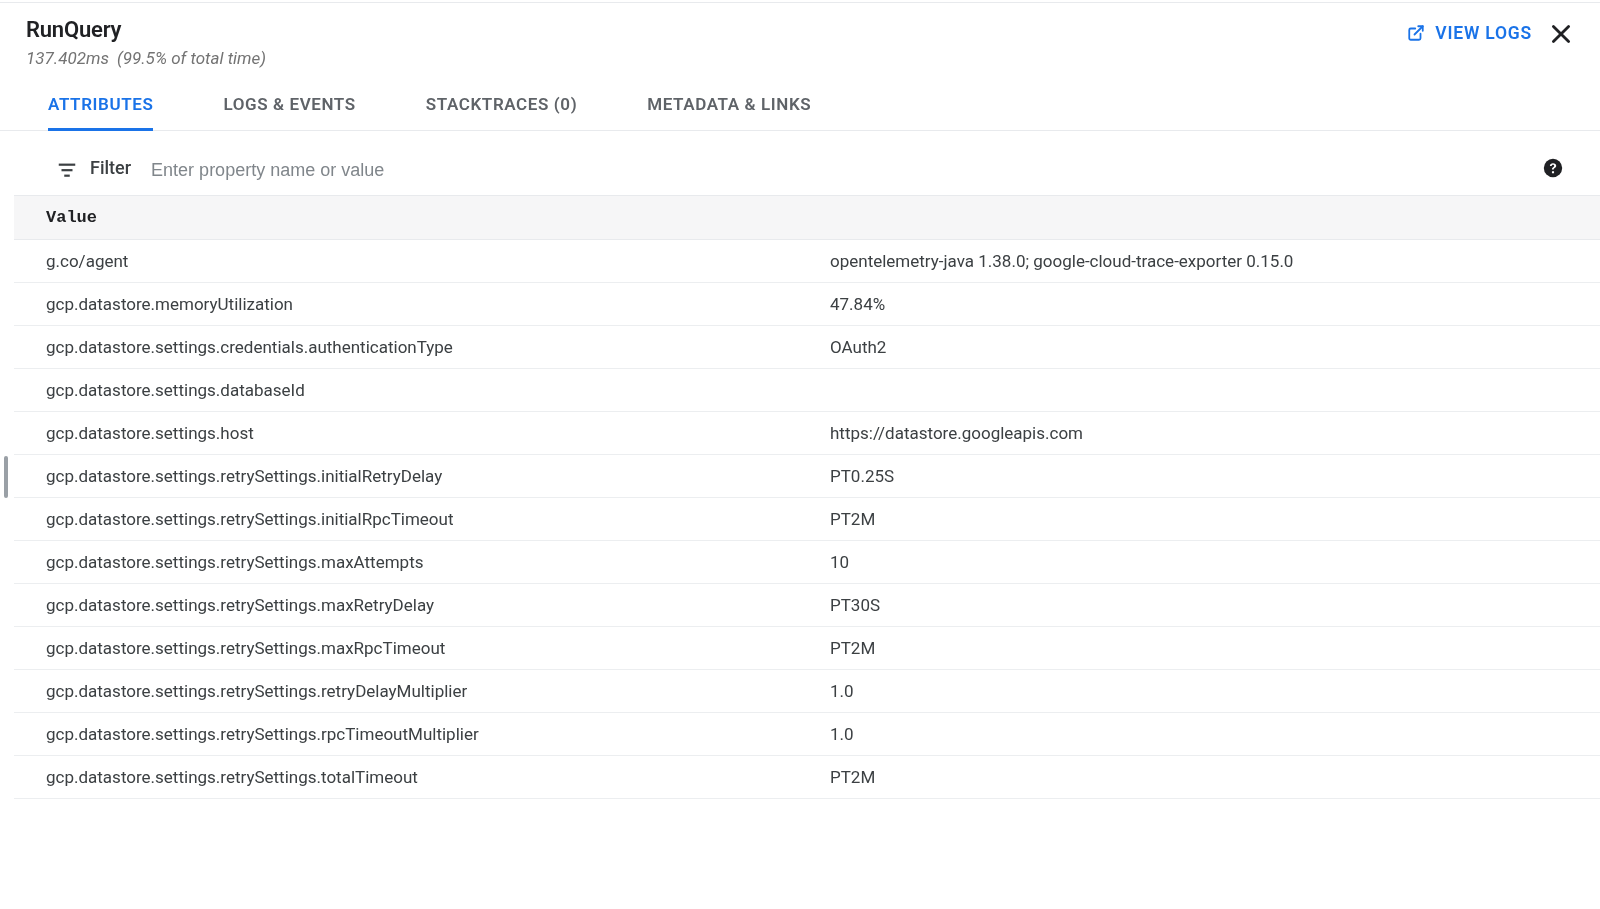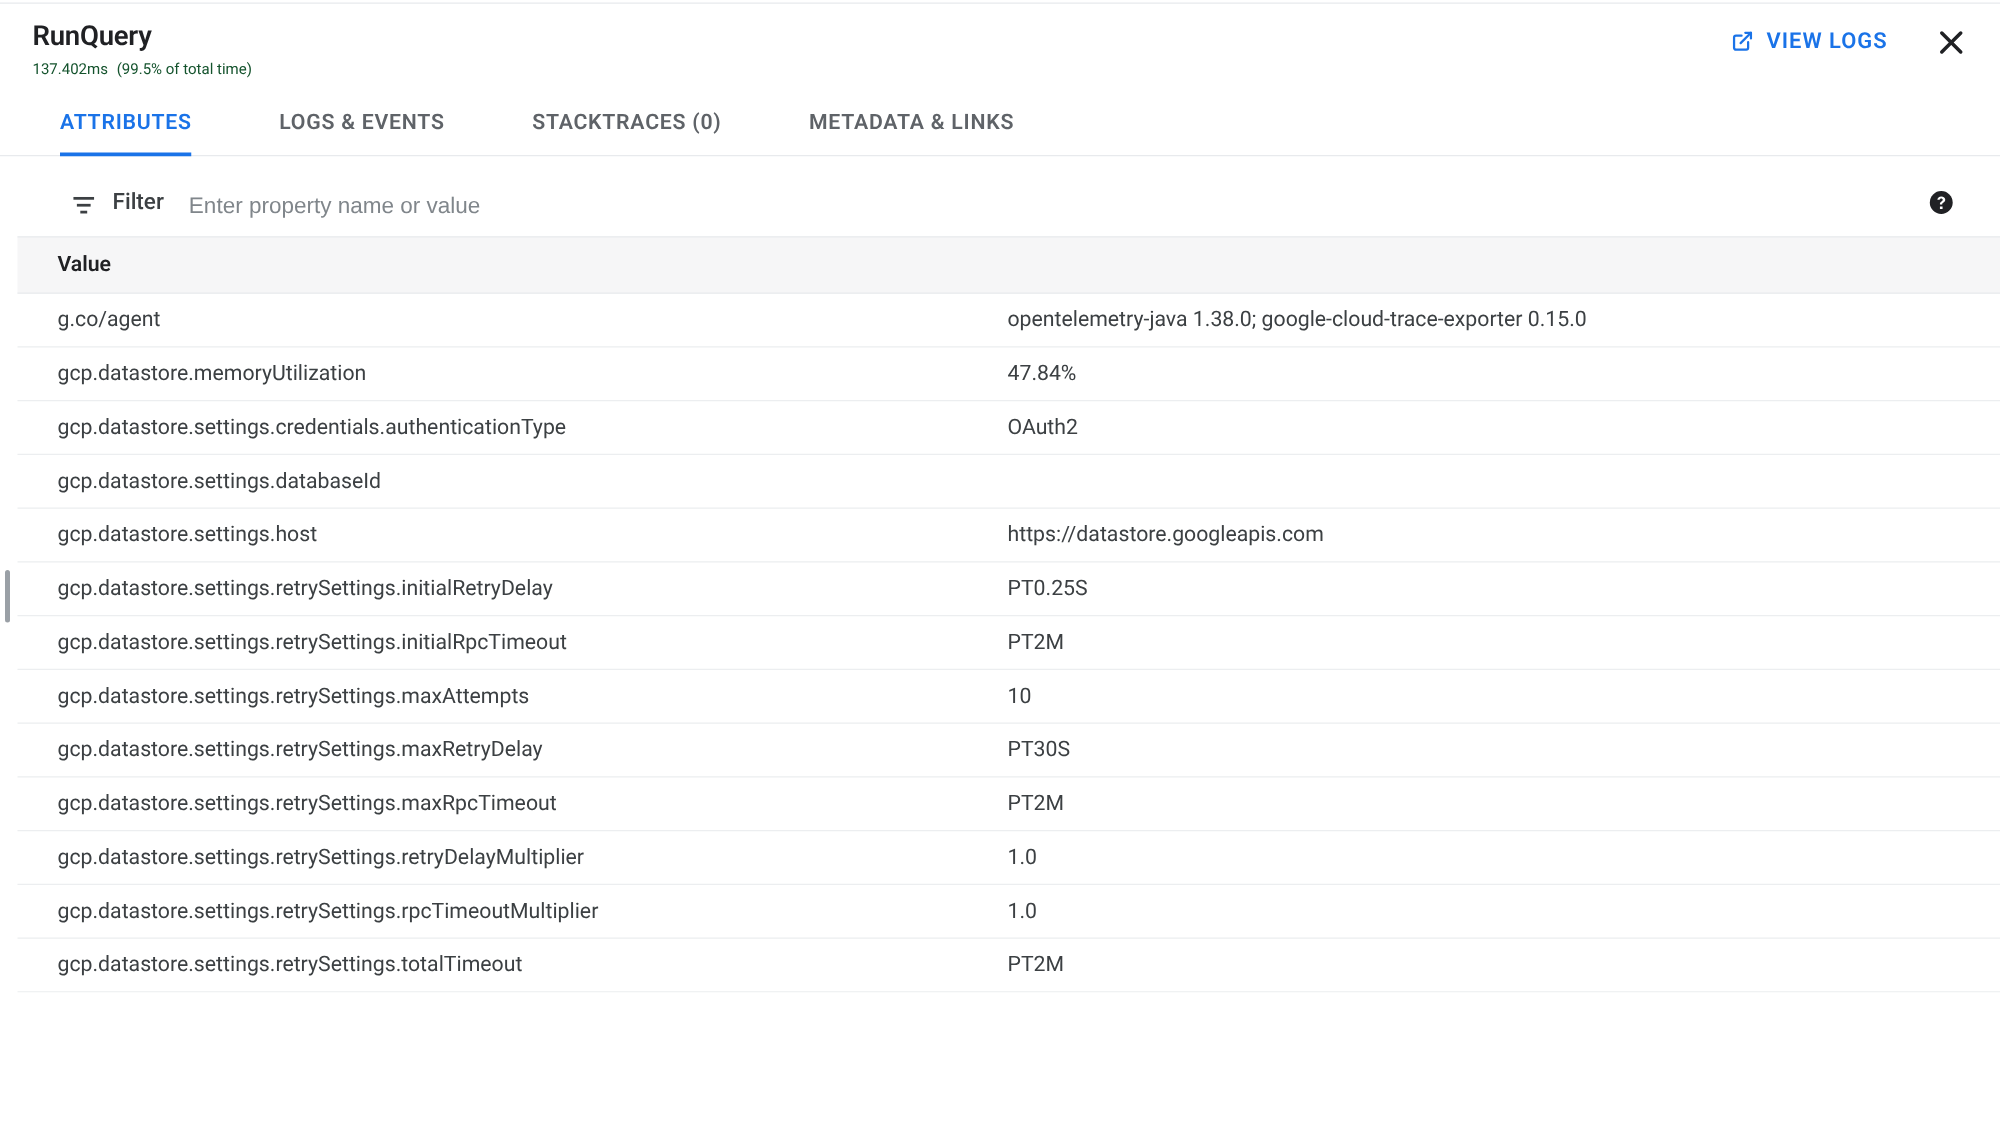--- a/index.html
+++ b/index.html
@@ -17,29 +17,30 @@
     .hdr {
       position: relative;
       padding: 14px 26px 0 26px;
     }
     .title {
       font-size: 22px;
       font-weight: 600;
       letter-spacing: -0.2px;
     }
     .subtitle {
-      font-size: 12px;
-      color: #14532d;
+      font-size: 17px;
+      color: #737373;
       margin-top: 6px;
+      font-style: italic;
     }
     .sub-dur { }
     .sub-pct { margin-left: 4px; }
     .view-logs-btn {
       position: absolute;
-      right: 90px;
+      right: 68px;
       top: 20px;
       color: #1a73e8;
       font-weight: 600;
       font-size: 17.5px;
       letter-spacing: 0.8px;
       display: inline-flex;
       align-items: center;
       gap: 10px;
       cursor: pointer;
       user-select: none;
@@ -121,32 +122,33 @@
       border-top: 1px solid #e8eaed;
       border-bottom: 1px solid #e8eaed;
       padding: 12px 0 12px 32px;
     }
     .th {
       font-size: 17px;
       font-weight: 600;
       color: #202124;
     }
     .col-key { width: 760px; display: flex; align-items: center; gap: 10px; }
-    .col-val { flex: 1; }
+    .col-val { flex: 1; font-family: Liberation Mono, monospace; }
     .sort-icon {
       display: inline-flex;
       align-items: center;
       justify-content: center;
     }
     .row {
       display: flex;
       border-bottom: 1px solid #eceef0;
       padding: 11px 0 11px 32px;
       font-size: 17px;
       color: #3c4043;
+      gap: 24px;
     }
     .row .cell-key { width: 760px; padding-right: 16px; }
     .row .cell-val { flex: 1; padding-right: 16px; }
     .left-handle {
       position: absolute;
       left: 4px;
       top: 454px;
       width: 4px;
       height: 42px;
       background: #9aa0a6;

